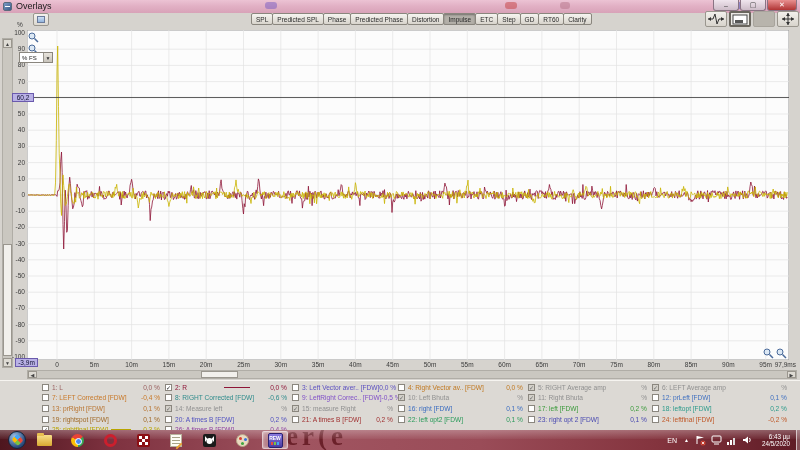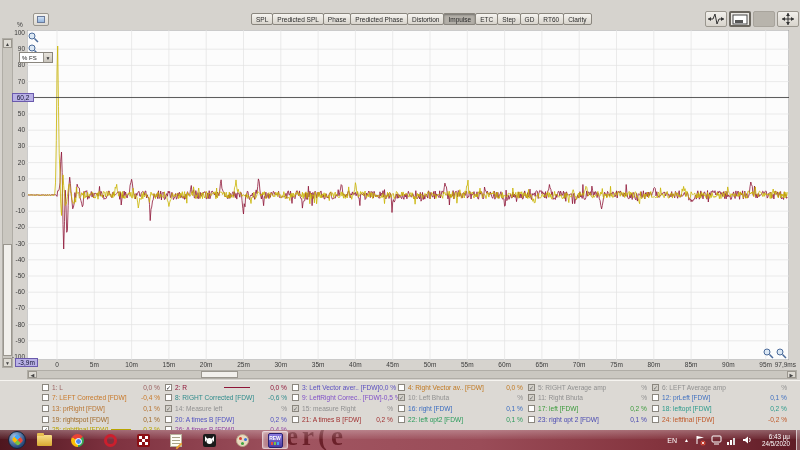--- a/index.html
+++ b/index.html
@@ -104,20 +104,33 @@
   .tray-chev{font-size:5px;margin-right:7px;}
   .tray-ic{margin-right:5px;display:flex;align-items:center;}
   .clock{text-align:right;font-size:6.3px;line-height:7px;margin-left:4px;margin-right:6px;}
   .show-desktop{position:absolute;right:0;top:0;width:4px;height:20px;background:rgba(255,255,255,.25);border-left:1px solid rgba(255,255,255,.6);z-index:3;}
 </style>
 </head>
 <body>
 
 <div class="window">
 
+  <div class="titlebar">
+    <div class="tb-blob" style="left:265px;width:12px;background:#6a4fc0;"></div>
+    <div class="tb-blob" style="left:505px;width:12px;background:#c03030;"></div>
+    <div class="tb-blob" style="left:560px;width:10px;background:#b06a80;"></div>
+    <div class="tb-blob" style="left:735px;width:12px;background:#3050c0;"></div>
+    <div class="title-icon"></div>
+    <div class="title-text">Overlays</div>
+    <div class="win-btns">
+      <div class="wbtn">–</div>
+      <div class="wbtn">▢</div>
+      <div class="wbtn close">✕</div>
+    </div>
+  </div>
 
   <div class="toolbar">
     <div class="tool-left-btn">
       <div class="glyph"></div>
     </div>
     <div class="tabs" id="tabs">
         <div class="tab">SPL</div>
         <div class="tab">Predicted SPL</div>
         <div class="tab">Phase</div>
         <div class="tab">Predicted Phase</div>

